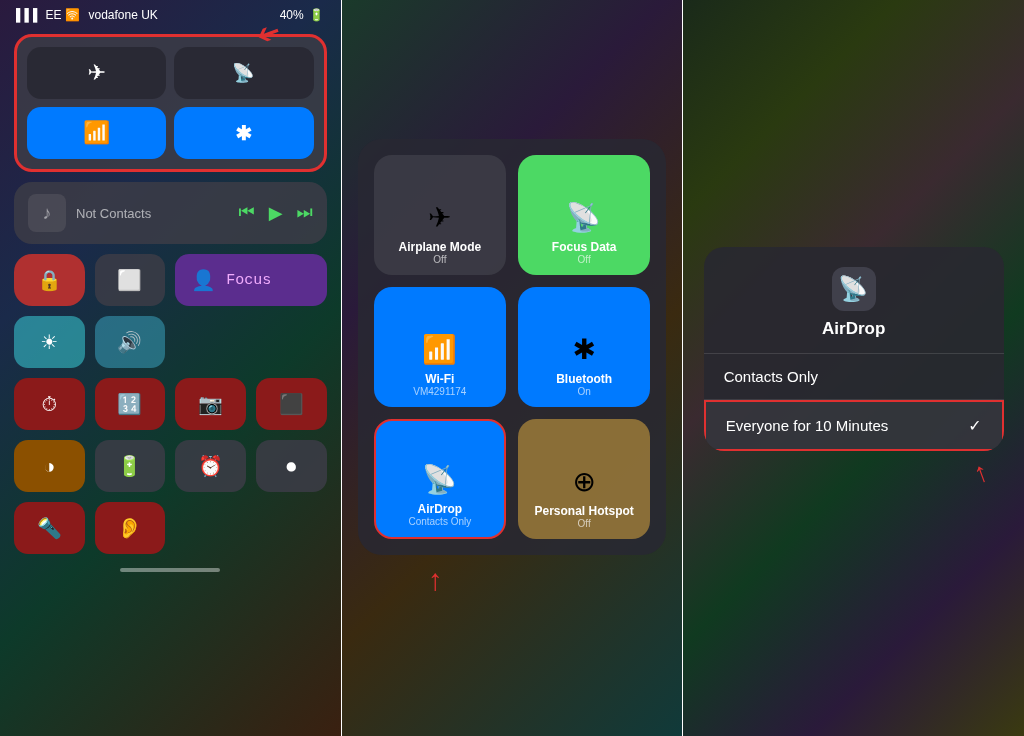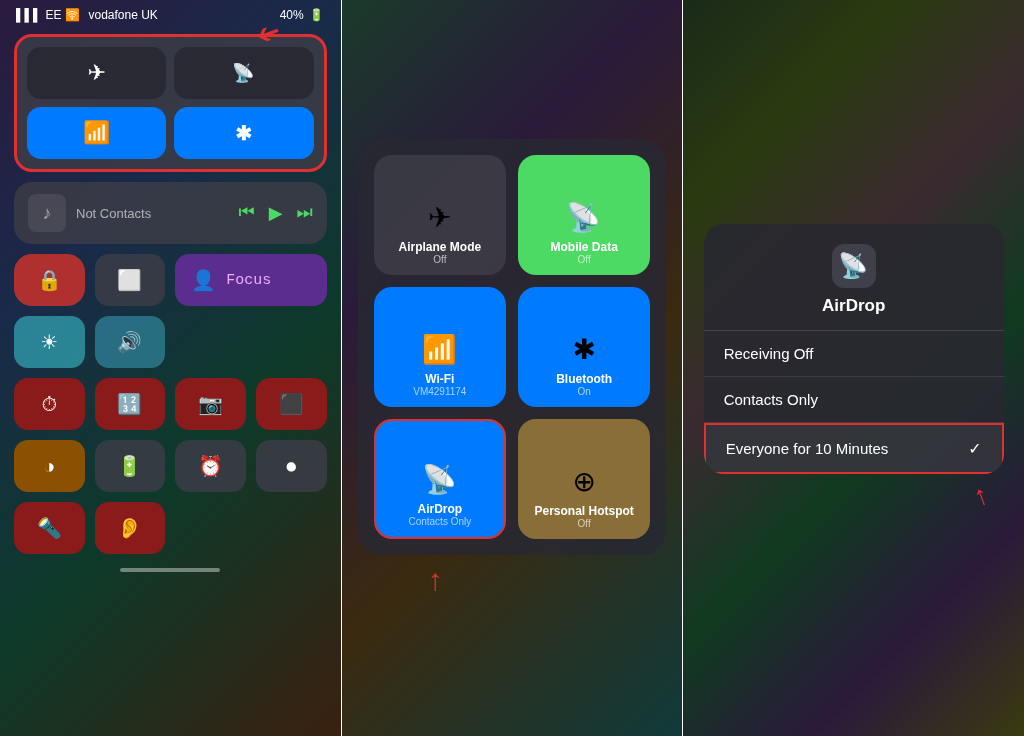--- a/index.html
+++ b/index.html
@@ -307,21 +307,21 @@
     <div class="expanded-cc">
 
       <div class="exp-btn exp-airplane">
         <div class="btn-icon">✈</div>
         <div class="btn-label">Airplane Mode</div>
         <div class="btn-sublabel">Off</div>
       </div>
 
       <div class="exp-btn exp-mobile">
         <div class="btn-icon">📡</div>
-        <div class="btn-label">Mobile Data</div>
+        <div class="btn-label">Focus Data</div>
         <div class="btn-sublabel">Off</div>
       </div>
 
       <div class="exp-btn exp-wifi">
         <div class="btn-icon">📶</div>
         <div class="btn-label">Wi-Fi</div>
         <div class="btn-sublabel">VM4291174</div>
       </div>
 
       <div class="exp-btn exp-bluetooth">
@@ -351,23 +351,20 @@
 
 <div class="panel bg-panel3">
   <div class="panel3-inner">
     <div class="airdrop-card">
 
       <div class="airdrop-header">
         <div class="airdrop-icon-circle">📡</div>
         <div class="airdrop-title">AirDrop</div>
       </div>
 
-      <div class="airdrop-option">
-        <span>Receiving Off</span>
-      </div>
 
       <div class="airdrop-option">
         <span>Contacts Only</span>
       </div>
 
       <div class="airdrop-option selected">
         <span>Everyone for 10 Minutes</span>
         <span class="checkmark">✓</span>
       </div>
     </div>

